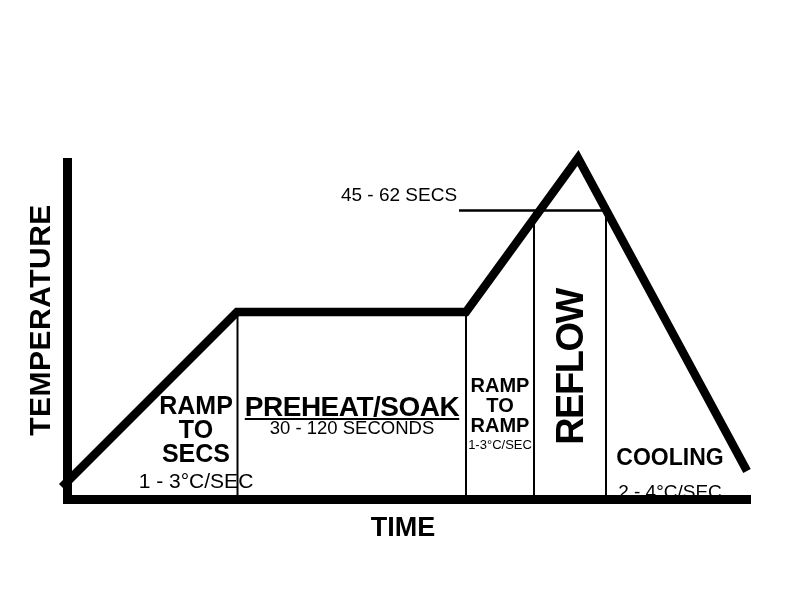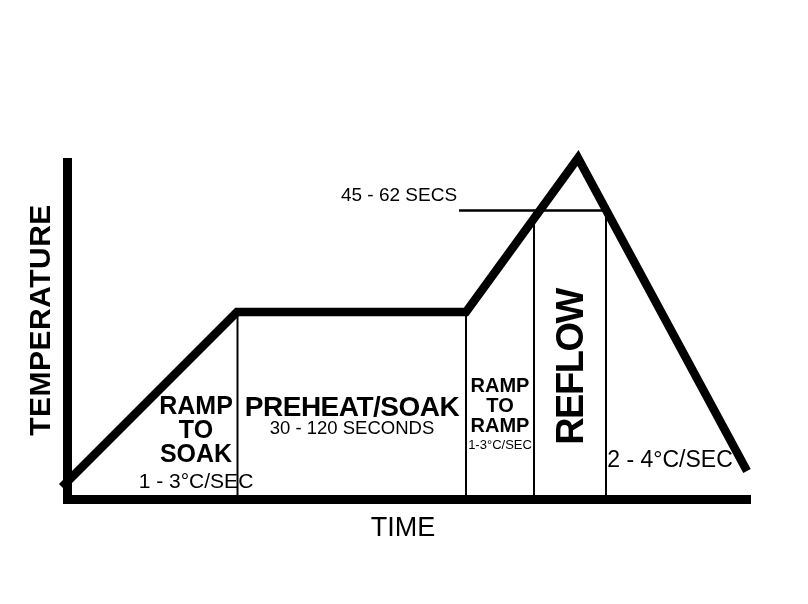--- a/index.html
+++ b/index.html
@@ -36,21 +36,21 @@
     transform: translate(-50%, -50%) rotate(-90deg);
     font-size: 30px;
     font-weight: bold;
     letter-spacing: 0.5px;
   }
   .x-axis-label {
     left: 403px;
     top: 512px;
     transform: translateX(-50%);
     font-size: 27px;
-    font-weight: normal;
+    font-weight: bold;
   }
   
   .liquidus-annotation {
     left: 399px;
     top: 184px;
     transform: translateX(-50%);
     font-size: 19px;
     line-height: 22px;
     font-weight: normal;
   }
@@ -59,40 +59,40 @@
     position: absolute;
     transform: translateX(-50%);
     text-align: center;
     white-space: nowrap;
   }
   .stage-ramp-to-soak { left: 196px; top: 393px; }
   .stage-ramp-to-soak .big   { font-size: 25px; font-weight: bold; line-height: 24px; }
   .stage-ramp-to-soak .rate  { font-size: 21px; line-height: 20px; margin-top: 6px; }
 
   .stage-preheat-soak { left: 352px; top: 394px; }
-  .stage-preheat-soak .big   { font-size: 28px; font-weight: bold; line-height: 26px; letter-spacing: -0.5px; }
+  .stage-preheat-soak .big   { font-size: 28px; font-weight: bold; line-height: 26px; letter-spacing: -0.5px; text-decoration: underline; }
   .stage-preheat-soak .small { font-size: 18.5px; line-height: 16px; }
   .stage-preheat-soak .small.first { margin-top: 5px; }
 
   .stage-ramp-to-peak { left: 500px; top: 375px; }
   .stage-ramp-to-peak .big   { font-size: 20px; font-weight: bold; line-height: 20px; }
   .stage-ramp-to-peak .rate  { font-size: 13px; line-height: 14px; margin-top: 3px; text-align: right; }
 
   .stage-reflow {
     left: 570px;
     top: 367px;
     transform: translate(-50%, -50%) rotate(-90deg);
     font-size: 38px;
     font-weight: bold;
     letter-spacing: -1.5px;
   }
 
   .stage-cooling { left: 670px; top: 446px; }
   .stage-cooling .big  { font-size: 23px; font-weight: bold; line-height: 22px; }
-  .stage-cooling .rate { font-size: 23px; line-height: 20px; margin-top: 3px; }
+  .stage-cooling .rate { font-size: 19px; line-height: 20px; margin-top: 14px; }
 </style>
 </head>
 <body>
 
 <div class="canvas">
 
   <svg class="plot-svg" viewBox="0 0 808 604">
 
     <line x1="237.5" y1="310" x2="237.5" y2="500" stroke="#000000" stroke-width="2"></line>
     <line x1="466" y1="310" x2="466" y2="500" stroke="#000000" stroke-width="2"></line>
@@ -110,35 +110,36 @@
   <div class="label y-axis-label">TEMPERATURE</div>
   <div class="label x-axis-label">TIME</div>
 
   <div class="label liquidus-annotation">
     <div>45 - 62 SECS</div>
   </div>
 
   <div class="stage stage-ramp-to-soak">
     <div class="big">RAMP</div>
     <div class="big">TO</div>
-    <div class="big">SOAK</div>
+    <div class="big">SECS</div>
     <div class="rate">1 - 3°C/SEC</div>
   </div>
 
   <div class="stage stage-preheat-soak">
     <div class="big">PREHEAT/SOAK</div>
     <div class="small">30 - 120 SECONDS</div>
   </div>
 
   <div class="stage stage-ramp-to-peak">
     <div class="big">RAMP</div>
     <div class="big">TO</div>
     <div class="big">RAMP</div>
     <div class="rate">1-3°C/SEC</div>
   </div>
 
   <div class="label stage-reflow">REFLOW</div>
 
   <div class="stage stage-cooling">
+    <div class="big">COOLING</div>
     <div class="rate">2 - 4°C/SEC</div>
   </div>
 
 </div>
 
 </body></html>

